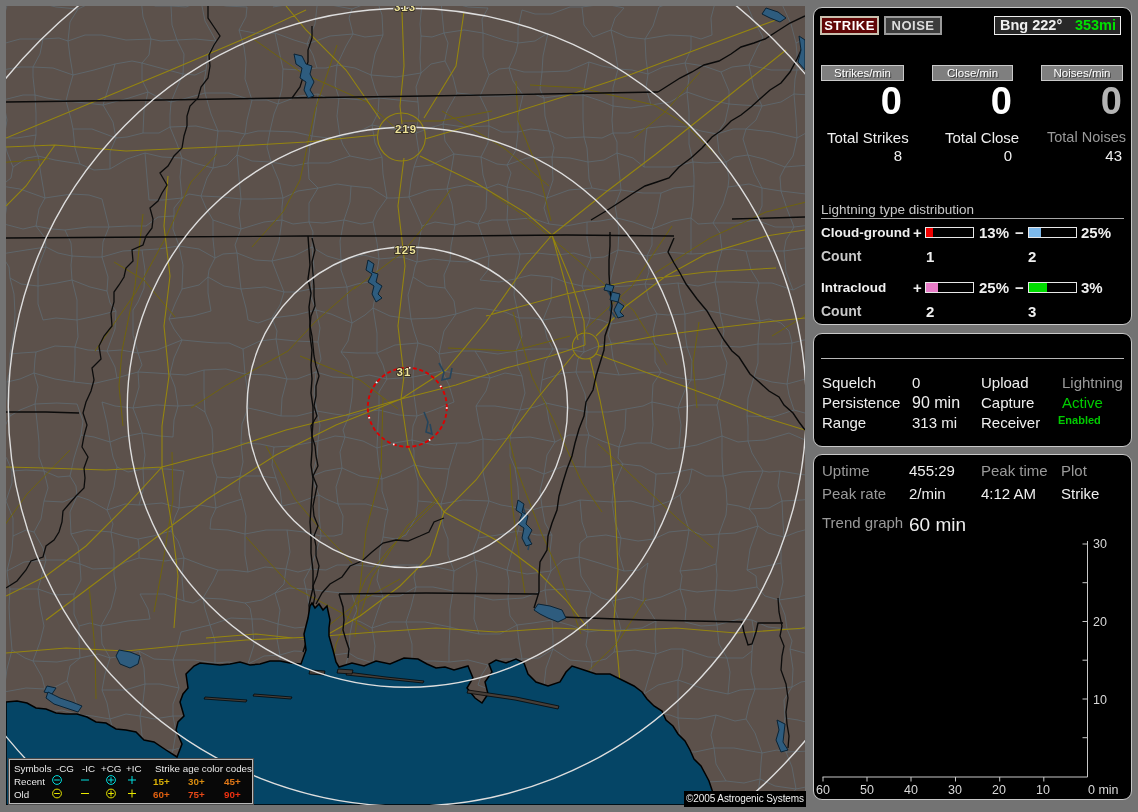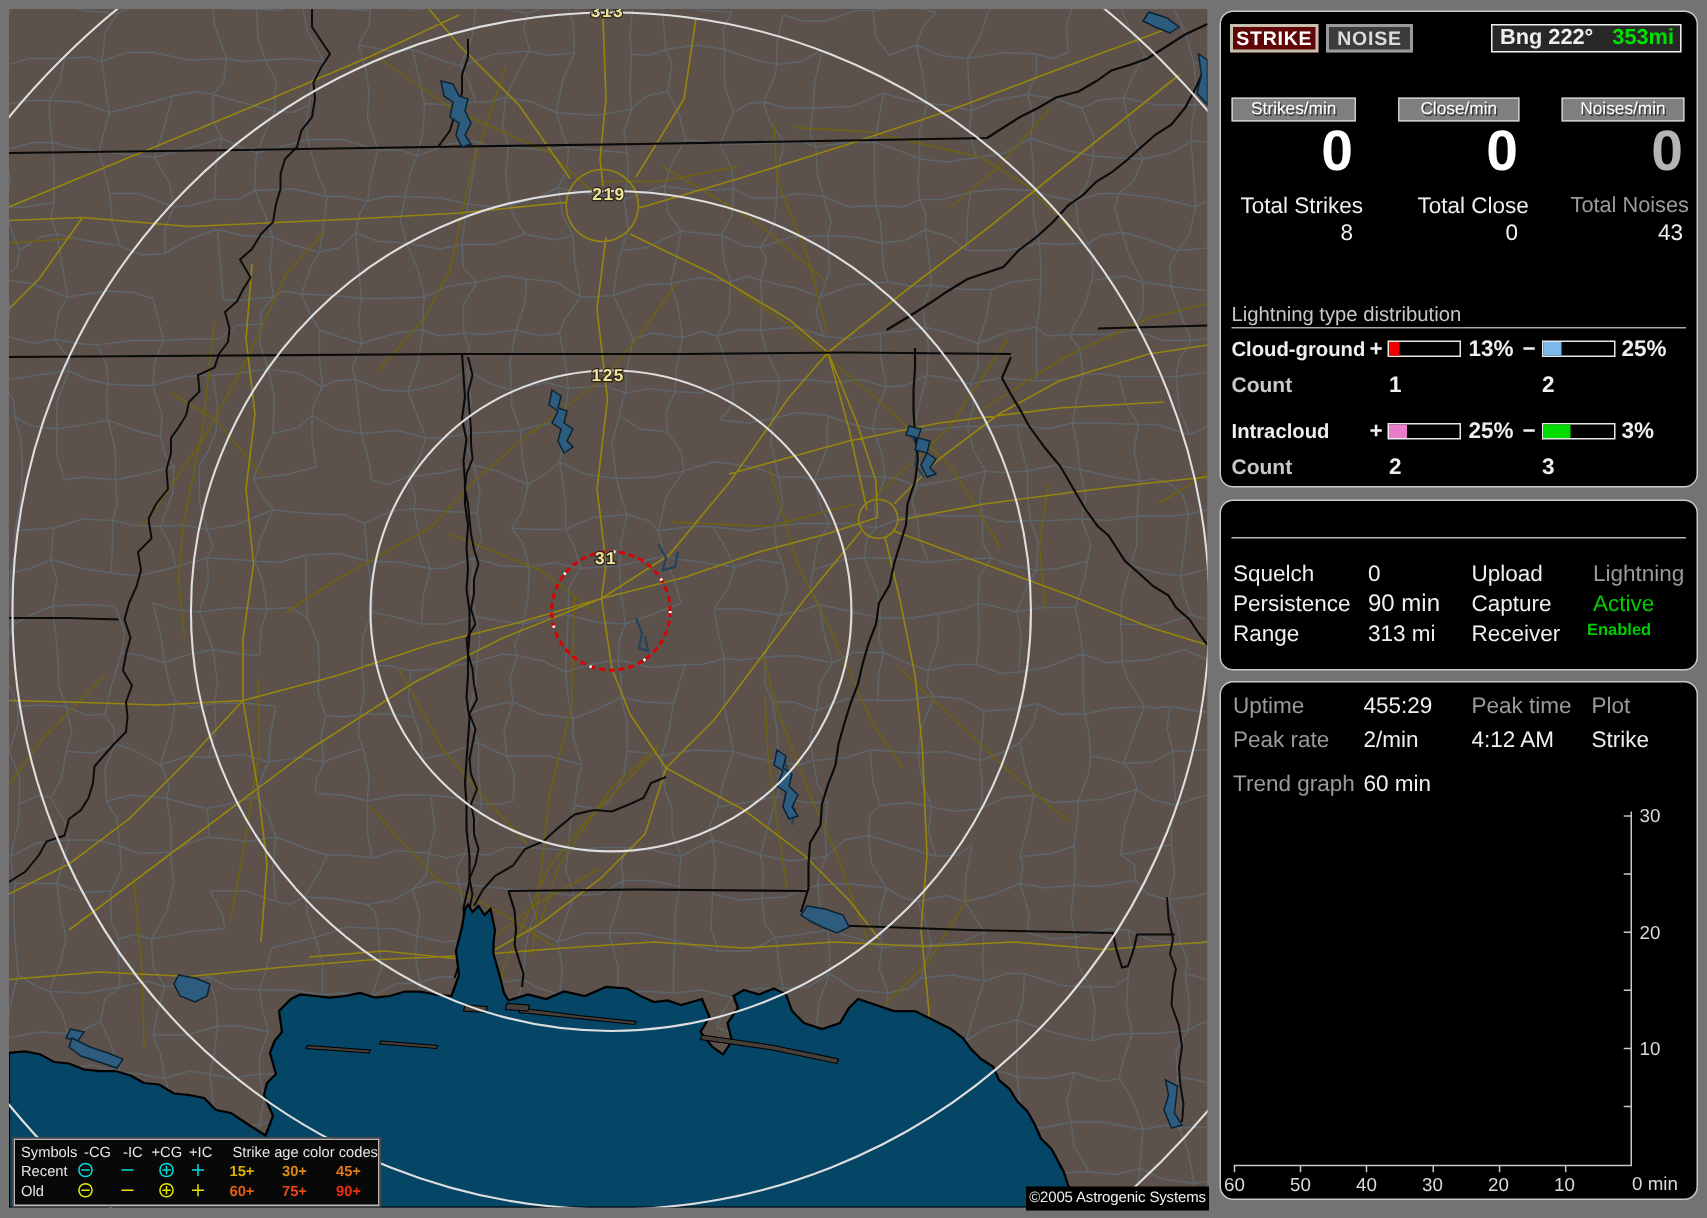--- a/index.html
+++ b/index.html
@@ -156,21 +156,21 @@
 <div class="panel" style="top:454px;height:344px;">
 <div class="abs gray" style="left:8px;top:7px;font-size:15px;">Uptime</div>
 <div class="abs white" style="left:95px;top:7px;font-size:15px;">455:29</div>
 <div class="abs gray" style="left:167px;top:7px;font-size:15px;">Peak time</div>
 <div class="abs gray" style="left:247px;top:7px;font-size:15px;">Plot</div>
 <div class="abs gray" style="left:8px;top:30px;font-size:15px;">Peak rate</div>
 <div class="abs white" style="left:95px;top:30px;font-size:15px;">2/min</div>
 <div class="abs white" style="left:167px;top:30px;font-size:15px;">4:12 AM</div>
 <div class="abs white" style="left:247px;top:30px;font-size:15px;">Strike</div>
 <div class="abs gray" style="left:8px;top:59px;font-size:15px;">Trend graph</div>
-<div class="abs white" style="left:95px;top:59px;font-size:15px;">60 min</div>
+<div class="abs white" style="left:95px;top:59px;font-size:19px;">60 min</div>
 <svg class="abs" style="left:0;top:0;" width="315" height="342">
         <g stroke="#c8c8c8" fill="none">
           <path d="M273.5 86V322H8.5"></path>
           <path d="M268.5 89H273.5"></path>
           <path d="M268.5 127.7H273.5"></path>
           <path d="M268.5 166.5H273.5"></path>
           <path d="M268.5 205.2H273.5"></path>
           <path d="M268.5 244H273.5"></path>
           <path d="M268.5 282.7H273.5"></path>
           <path d="M9 322v4.5"></path>

